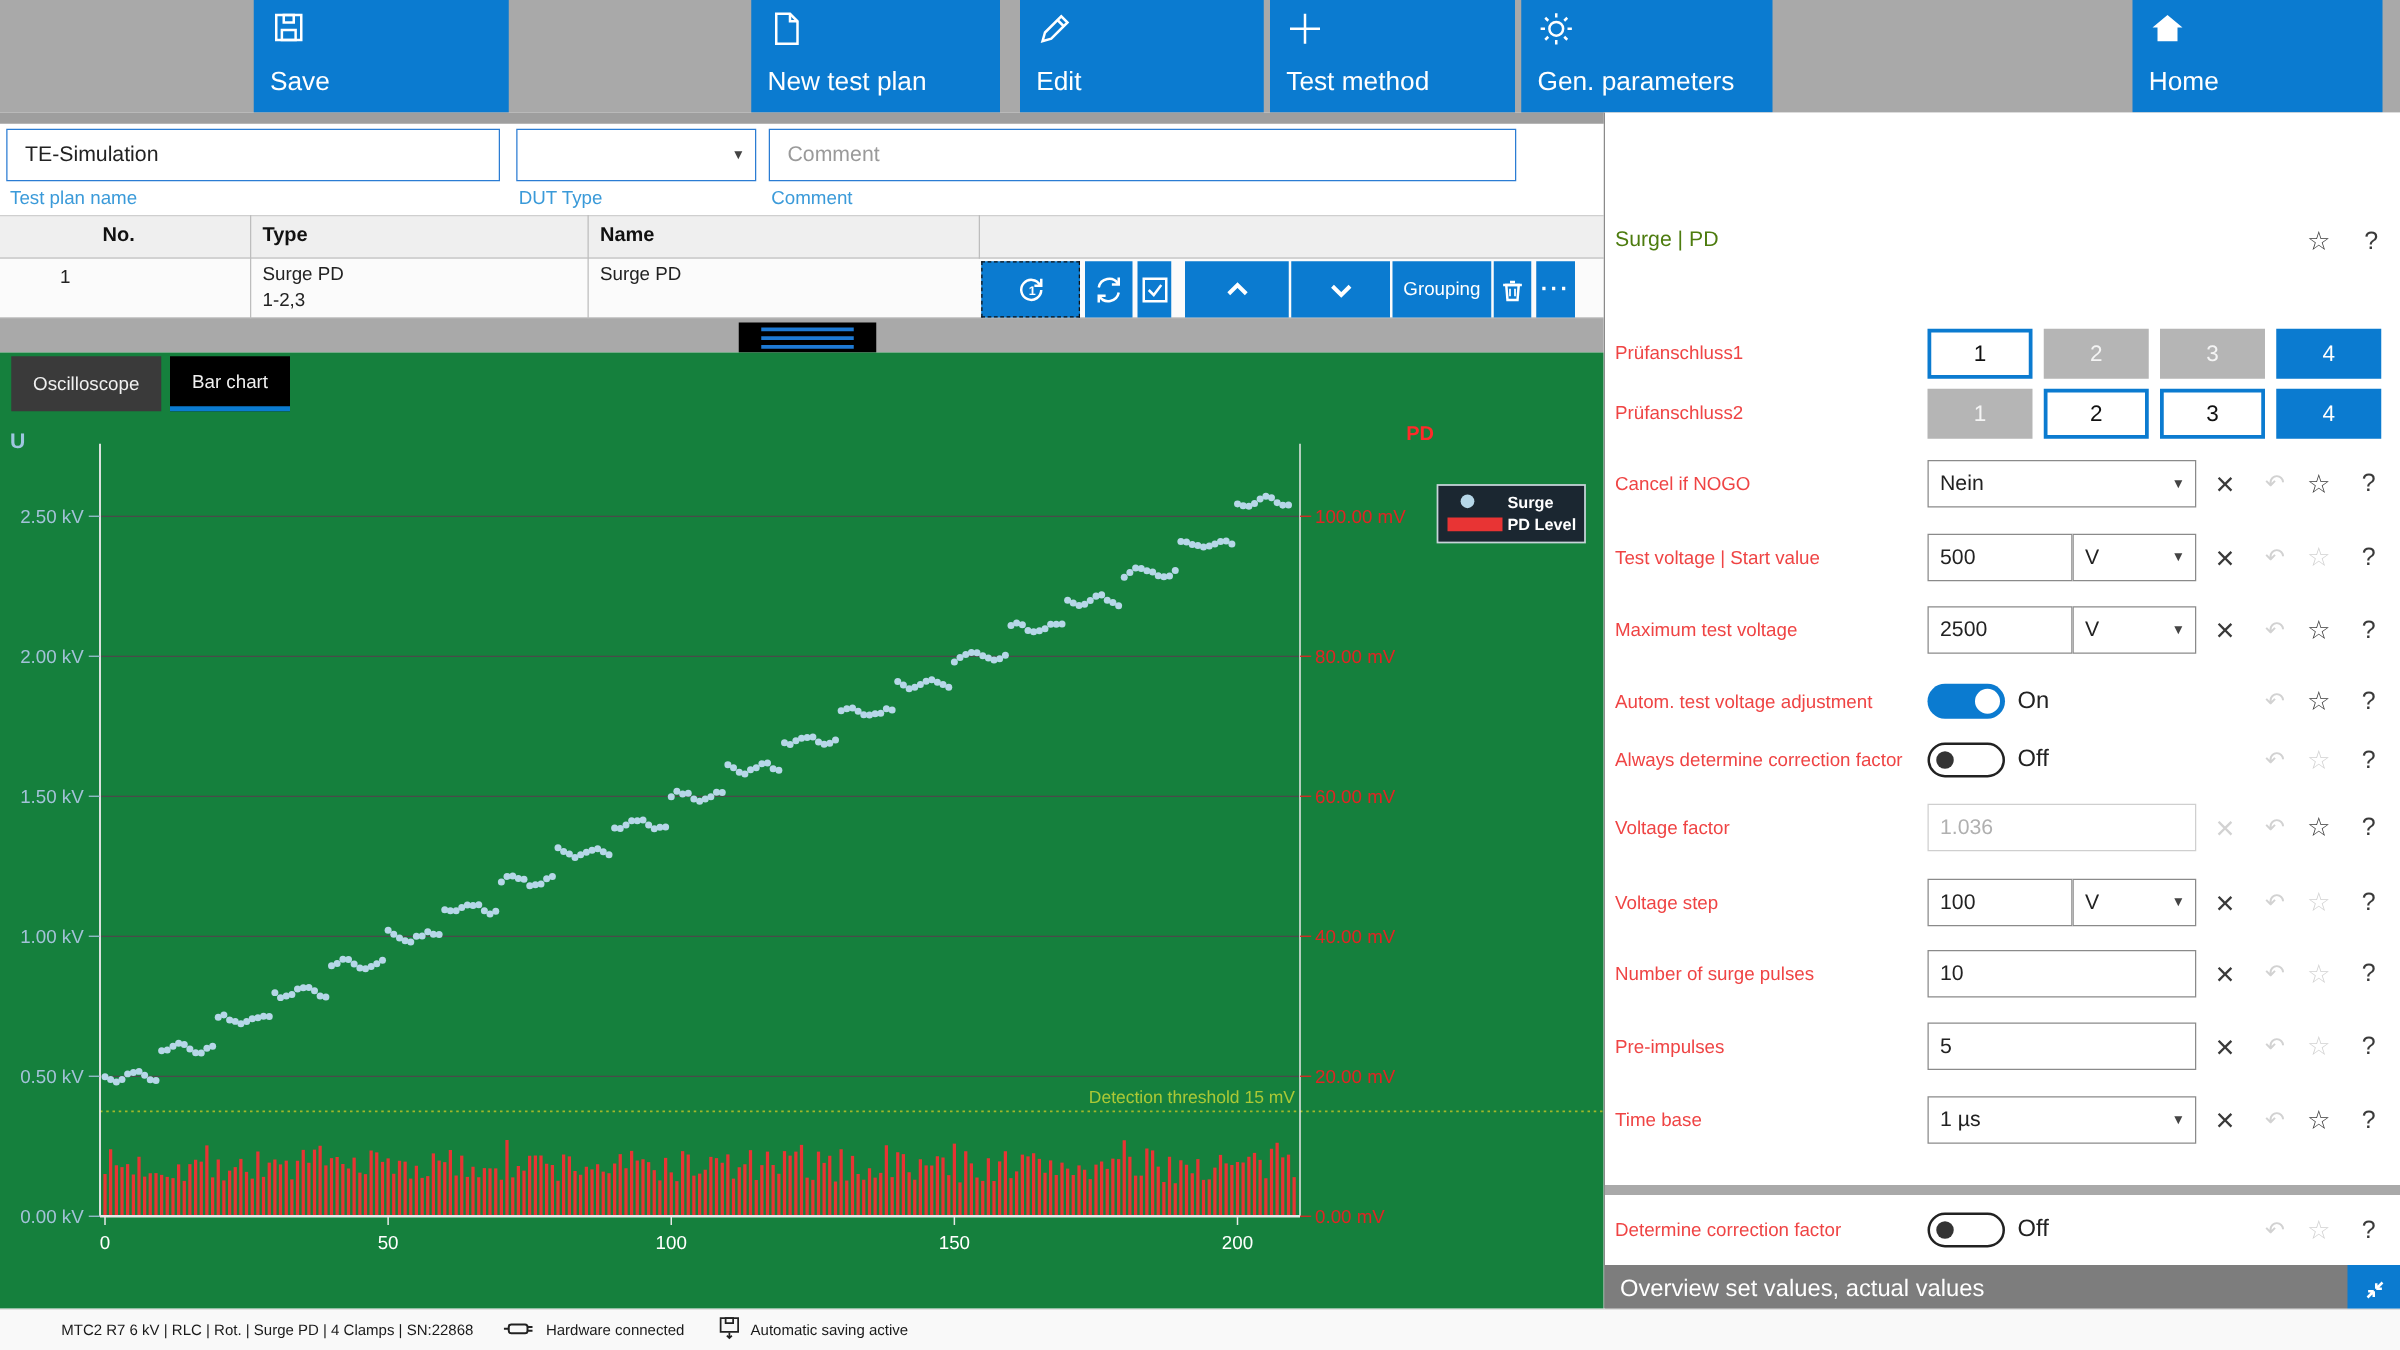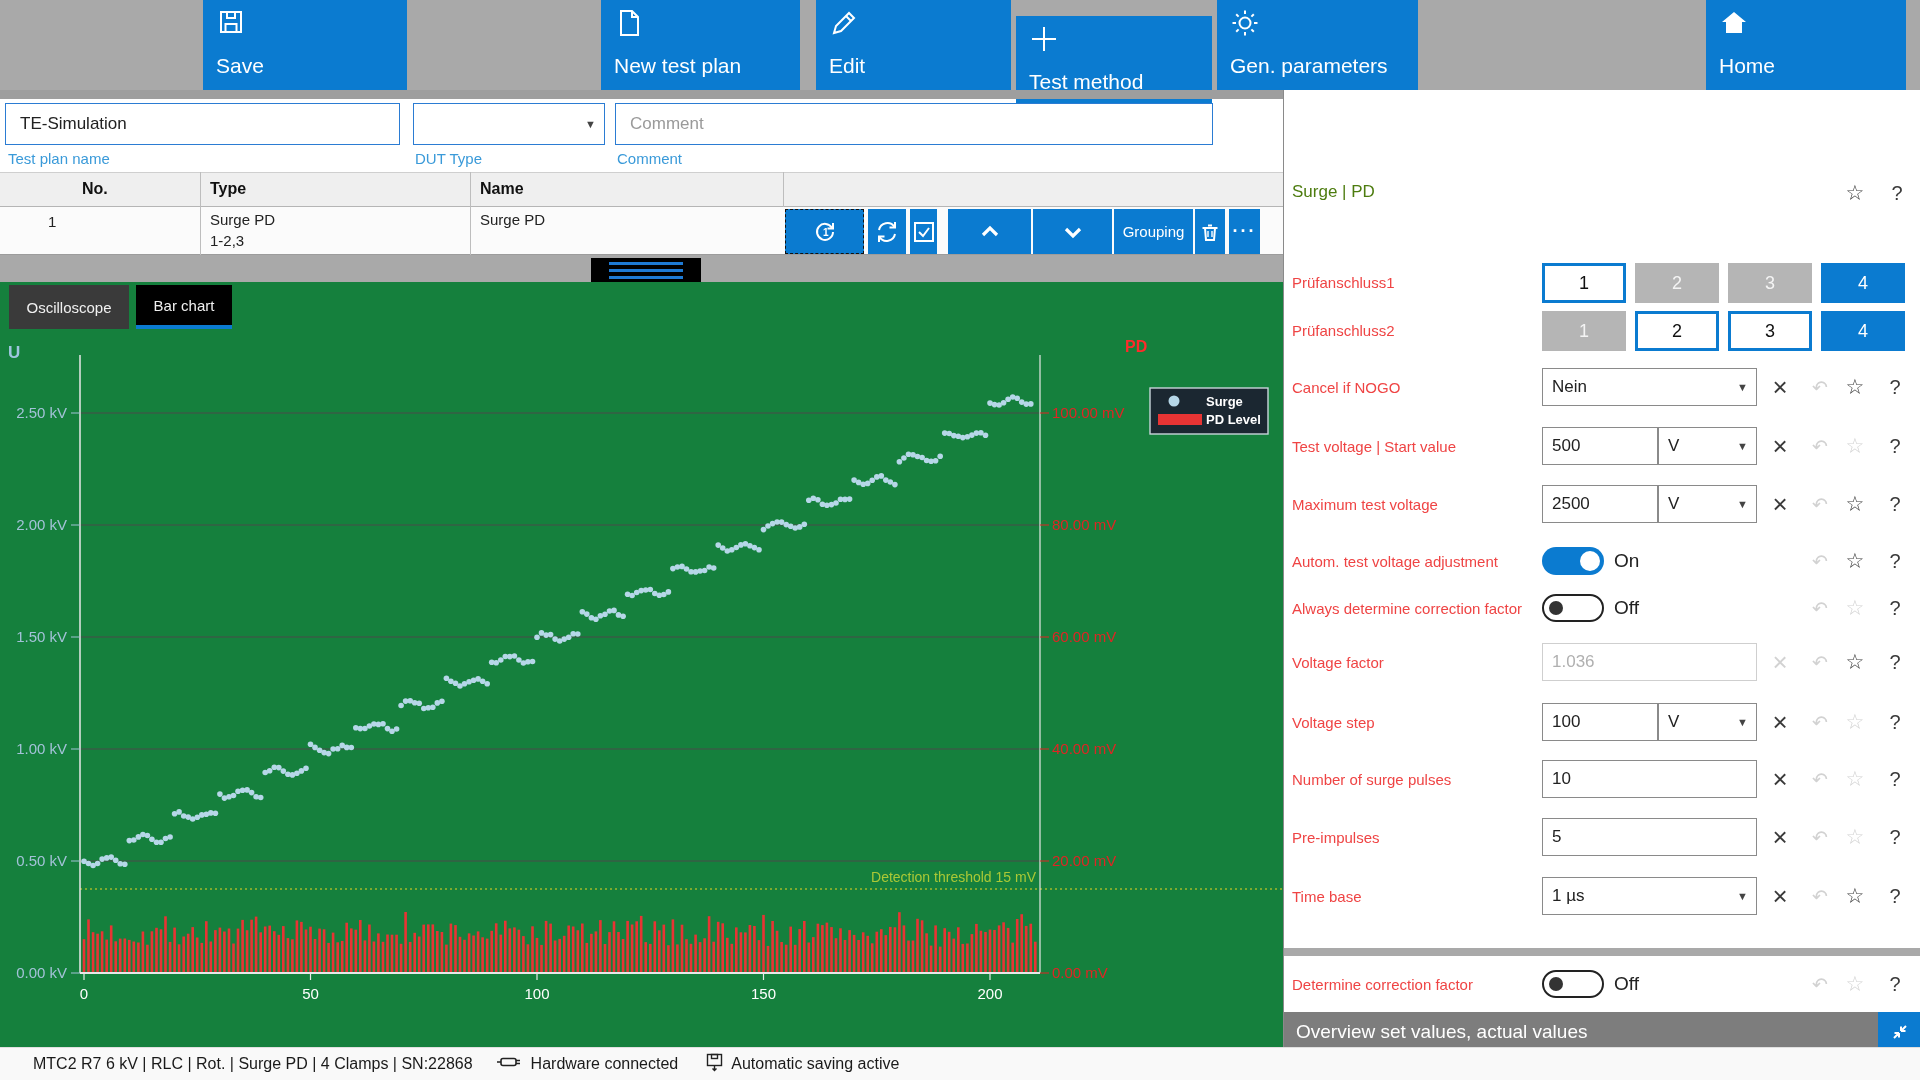--- a/index.html
+++ b/index.html
@@ -64,21 +64,21 @@
   #ov-header{left:0;top:922px;width:637px;height:40px;background:#7d7d7d;color:#fff;font-size:19px;display:flex;align-items:center;padding-left:12px;box-sizing:border-box;}
   #ov-collapse{left:594px;top:922px;width:43px;height:40px;background:#0b7bd0;display:flex;align-items:center;justify-content:center;cursor:pointer;}
   .card{position:absolute;top:964px;height:49px;background:#fff;border:1px solid #4a4a4a;box-sizing:border-box;}
   .card .c-label{position:absolute;left:8px;top:3px;font-size:14px;color:#111;}
   .card .c-value{position:absolute;bottom:1px;font-size:29px;color:#111;}
   #remote-handle{left:608px;top:970px;width:29px;height:44px;background:#fff;border-radius:8px 0 0 8px;
     box-shadow:0 1px 4px rgba(0,0,0,.4);display:flex;align-items:center;justify-content:center;}
   #remote-handle .rc{width:22px;height:22px;border-radius:50%;background:#1a6fc4;color:#fff;font-size:13px;display:flex;align-items:center;justify-content:center;}
   
   #statusbar{left:0;top:1047px;width:1920px;height:33px;background:#f9f9f9;border-top:1px solid #e0e0e0;
-    box-sizing:border-box;display:flex;align-items:center;font-size:16px;color:#1a1a1a;}
+    box-sizing:border-box;display:flex;align-items:center;font-size:12px;color:#1a1a1a;padding-left:16px;}
   #statusbar .sseg{display:flex;align-items:center;gap:8px;}
 </style>
 </head>
 <body>
 
 <div id="toolbar" class="abs">
     <div class="tb-btn" style="left: 203px; width: 204px;">
       <span class="tb-ic"><svg width="30" height="30" viewBox="0 0 30 30">
           <rect x="5" y="4" width="20" height="20" stroke="#fff" fill="none" stroke-width="2"></rect>
           <rect x="11" y="4" width="8" height="6" stroke="#fff" fill="none" stroke-width="2"></rect>
@@ -93,21 +93,21 @@
         </svg></span>
                    <span class="tb-lb">New test plan</span>
     </div>
     <div class="tb-btn" style="left: 816px; width: 195px;">
       <span class="tb-ic"><svg width="30" height="30" viewBox="0 0 30 30">
           <path d="M5,25 l2,-7 l13,-13 l5,5 l-13,13 z" stroke="#fff" fill="none" stroke-width="2"></path>
           <path d="M17,8 l5,5" stroke="#fff" fill="none" stroke-width="2"></path>
         </svg></span>
                    <span class="tb-lb">Edit</span>
     </div>
-    <div class="tb-btn" style="left: 1016px; width: 196px; margin-top: 16px;">
+    <div class="tb-btn" style="left: 1016px; width: 196px;">
       <span class="tb-ic"><svg width="30" height="30" viewBox="0 0 30 30">
           <path d="M15,3 v24 M3,15 h24" stroke="#fff" fill="none" stroke-width="2"></path>
         </svg></span>
                    <span class="tb-lb">Test method</span>
     </div>
     <div class="tb-btn" style="left: 1217px; width: 201px;">
       <span class="tb-ic"><svg width="30" height="30" viewBox="0 0 30 30">
           <circle cx="15" cy="15" r="5.5" stroke="#fff" fill="none" stroke-width="2"></circle>
           <g stroke="#fff" fill="none" stroke-width="2">
             <path d="M24.0,15.0 L27.5,15.0"></path>

